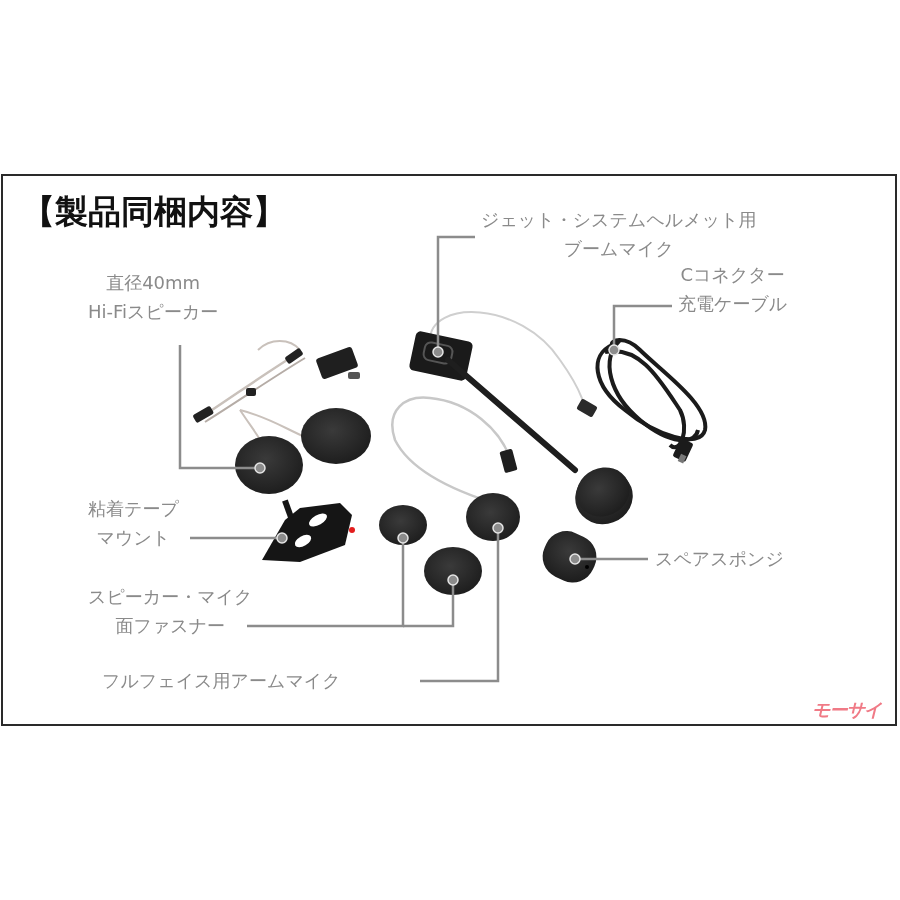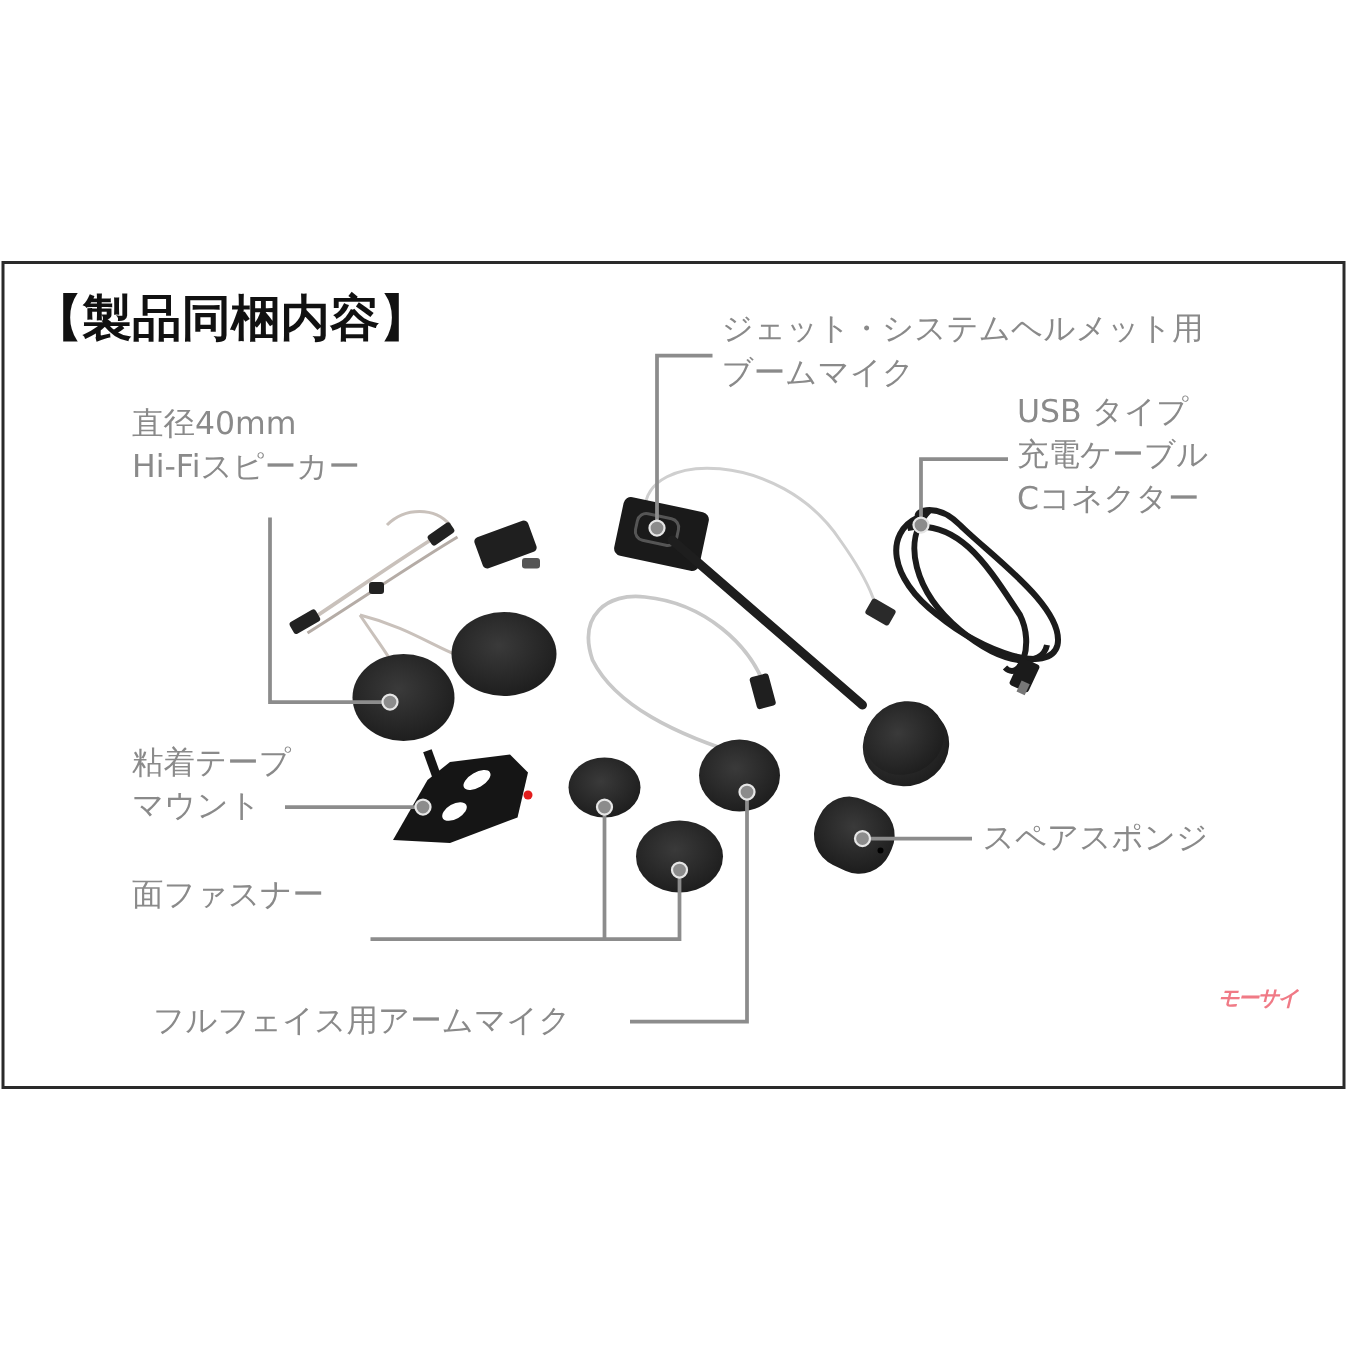--- a/index.html
+++ b/index.html
@@ -2,25 +2,25 @@
 <html><head>
 <meta charset="utf-8">
 <style>
   html, body { margin: 0; padding: 0; background: #ffffff; }
   body { width: 900px; height: 900px; position: relative; overflow: hidden;
          font-family: "DejaVu Sans", "Liberation Sans", sans-serif; }
   .frame { position: absolute; left: 1px; top: 174px; width: 896px; height: 552px;
            border: 2px solid #2a2a2a; box-sizing: border-box; background: #ffffff; }
   .title { position: absolute; left: 22px; top: 190px; font-size: 33px; font-weight: bold;
            color: #111111; letter-spacing: 0px; white-space: nowrap; }
-  .label { position: absolute; color: #8a8a8a; font-size: 21px; line-height: 29px;
-           white-space: nowrap; }
+  .label { position: absolute; color: #8a8a8a; font-size: 18px; line-height: 29px;
+           white-space: nowrap; text-align: center; }
   .label span { display: block; }
   svg.art { position: absolute; left: 0; top: 0; width: 900px; height: 900px; }
-  .watermark { position: absolute; left: 812px; top: 657px; font-size: 14px; font-weight: bold;
+  .watermark { position: absolute; left: 812px; top: 698px; font-size: 18px; font-weight: bold;
                font-style: italic; color: #f07a86; white-space: nowrap; letter-spacing: -1px; }
 </style>
 </head>
 <body>
 
 <div class="frame"></div>
 
 <div class="title">【製品同梱内容】</div>
 
 <svg class="art" viewBox="0 0 900 900">
@@ -114,31 +114,31 @@
   <span>直径40mm</span>
   <span>Hi-Fiスピーカー</span>
 </div>
 
 <div class="label" style="left:481px; top:205px;">
   <span>ジェット・システムヘルメット用</span>
   <span>ブームマイク</span>
 </div>
 
 <div class="label" style="left:678px; top:260px;">
-  <span>USB タイプ</span>
+  <span>Cコネクター</span>
   <span>充電ケーブル</span>
-  <span>Cコネクター</span>
 </div>
 
 <div class="label" style="left:88px; top:494px;">
   <span>粘着テープ</span>
   <span>マウント</span>
 </div>
 
 <div class="label" style="left:88px; top:582px;">
+  <span>スピーカー・マイク</span>
   <span>面ファスナー</span>
 </div>
 
 <div class="label" style="left:88px; top:666px;margin-left:14px;">
   <span>フルフェイス用アームマイク</span>
 </div>
 
 <div class="label" style="left:655px; top:544px;">
   <span>スペアスポンジ</span>
 </div>

